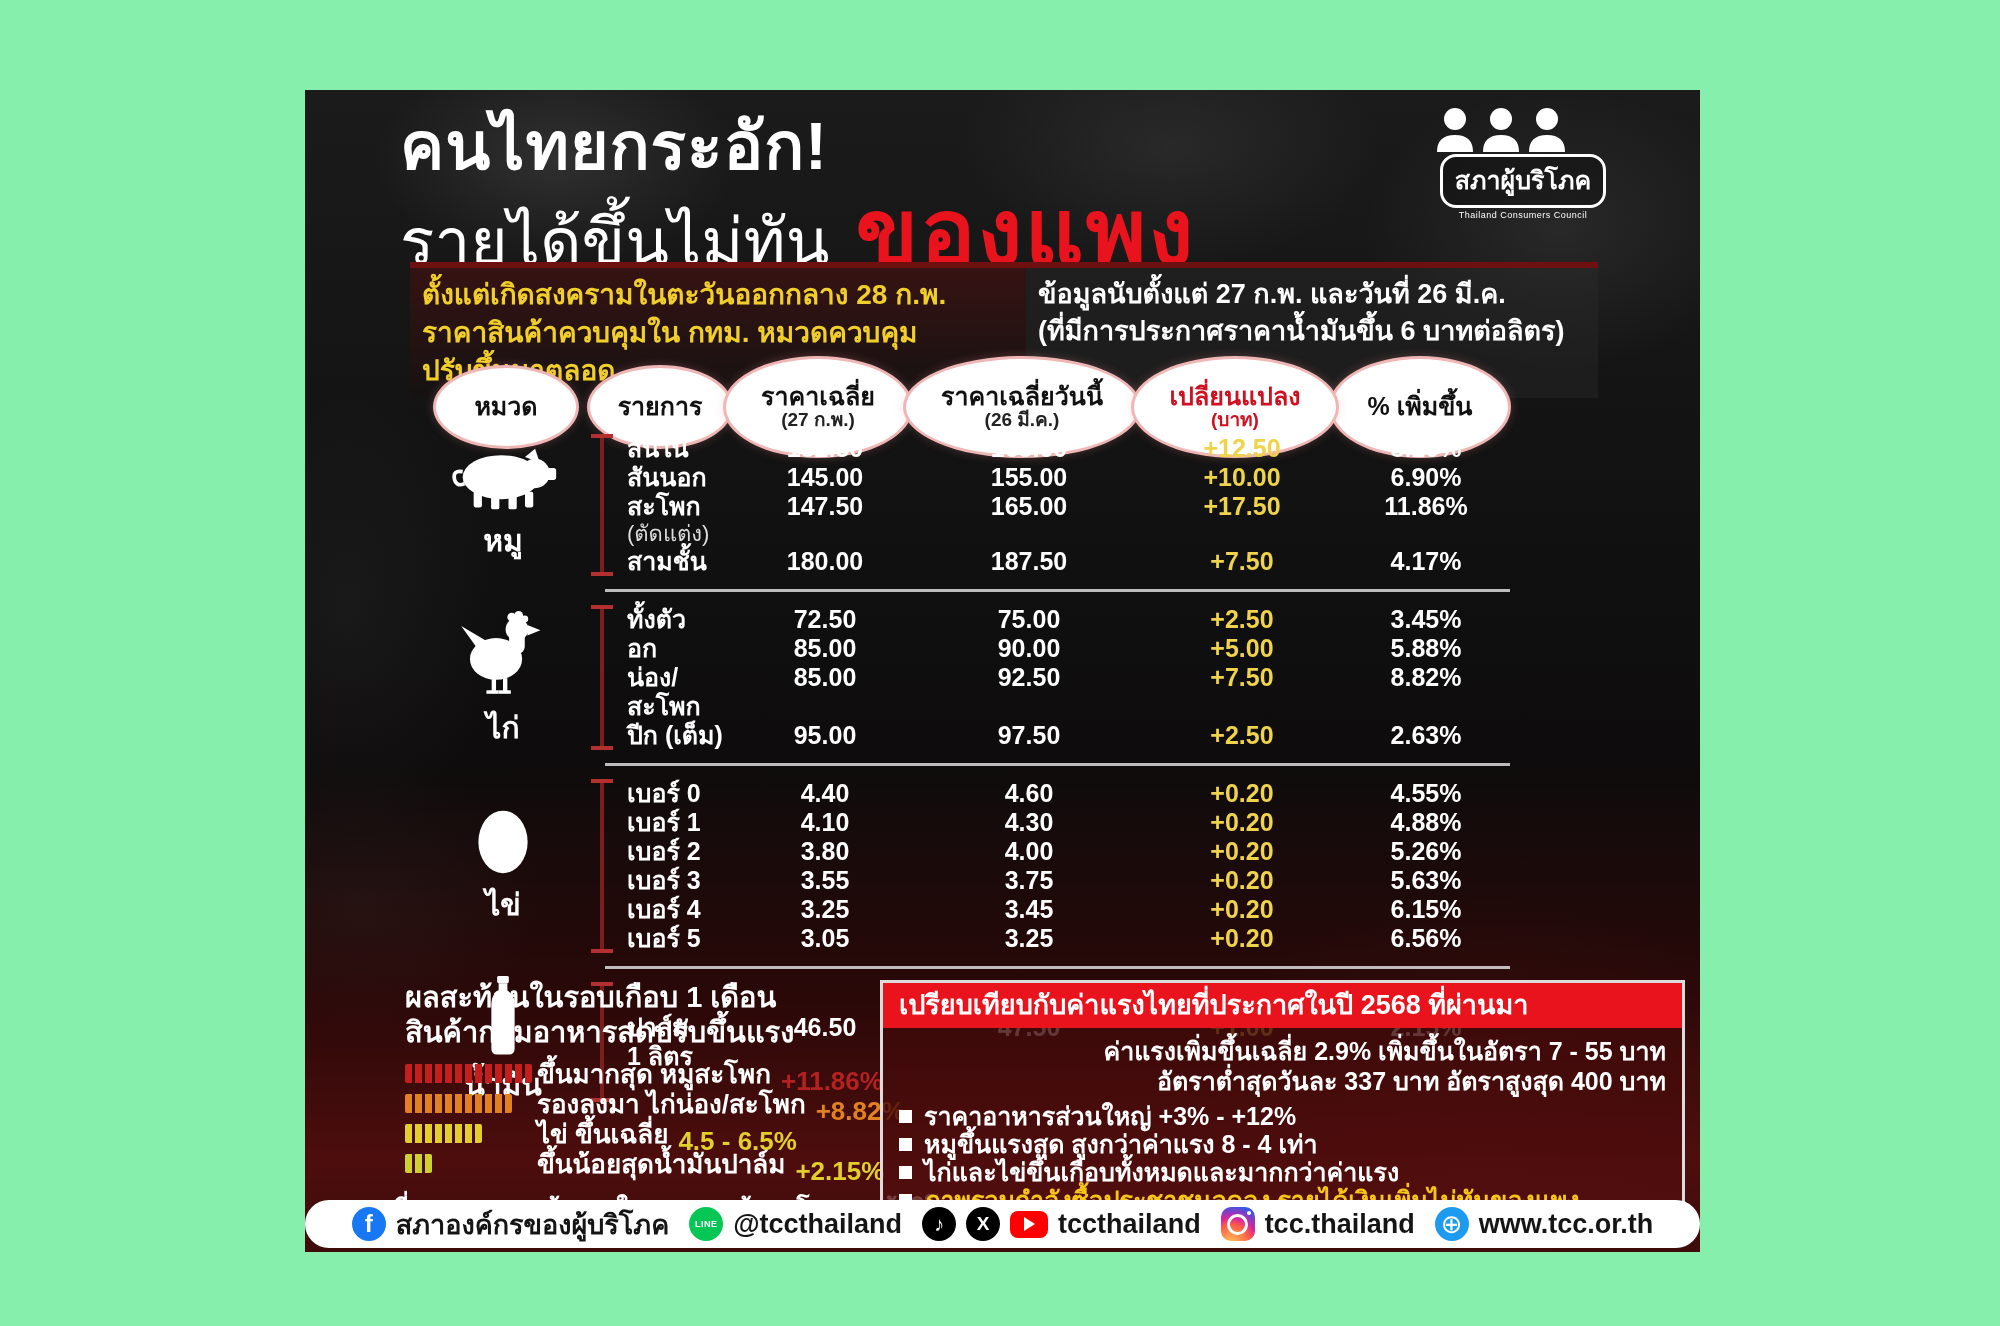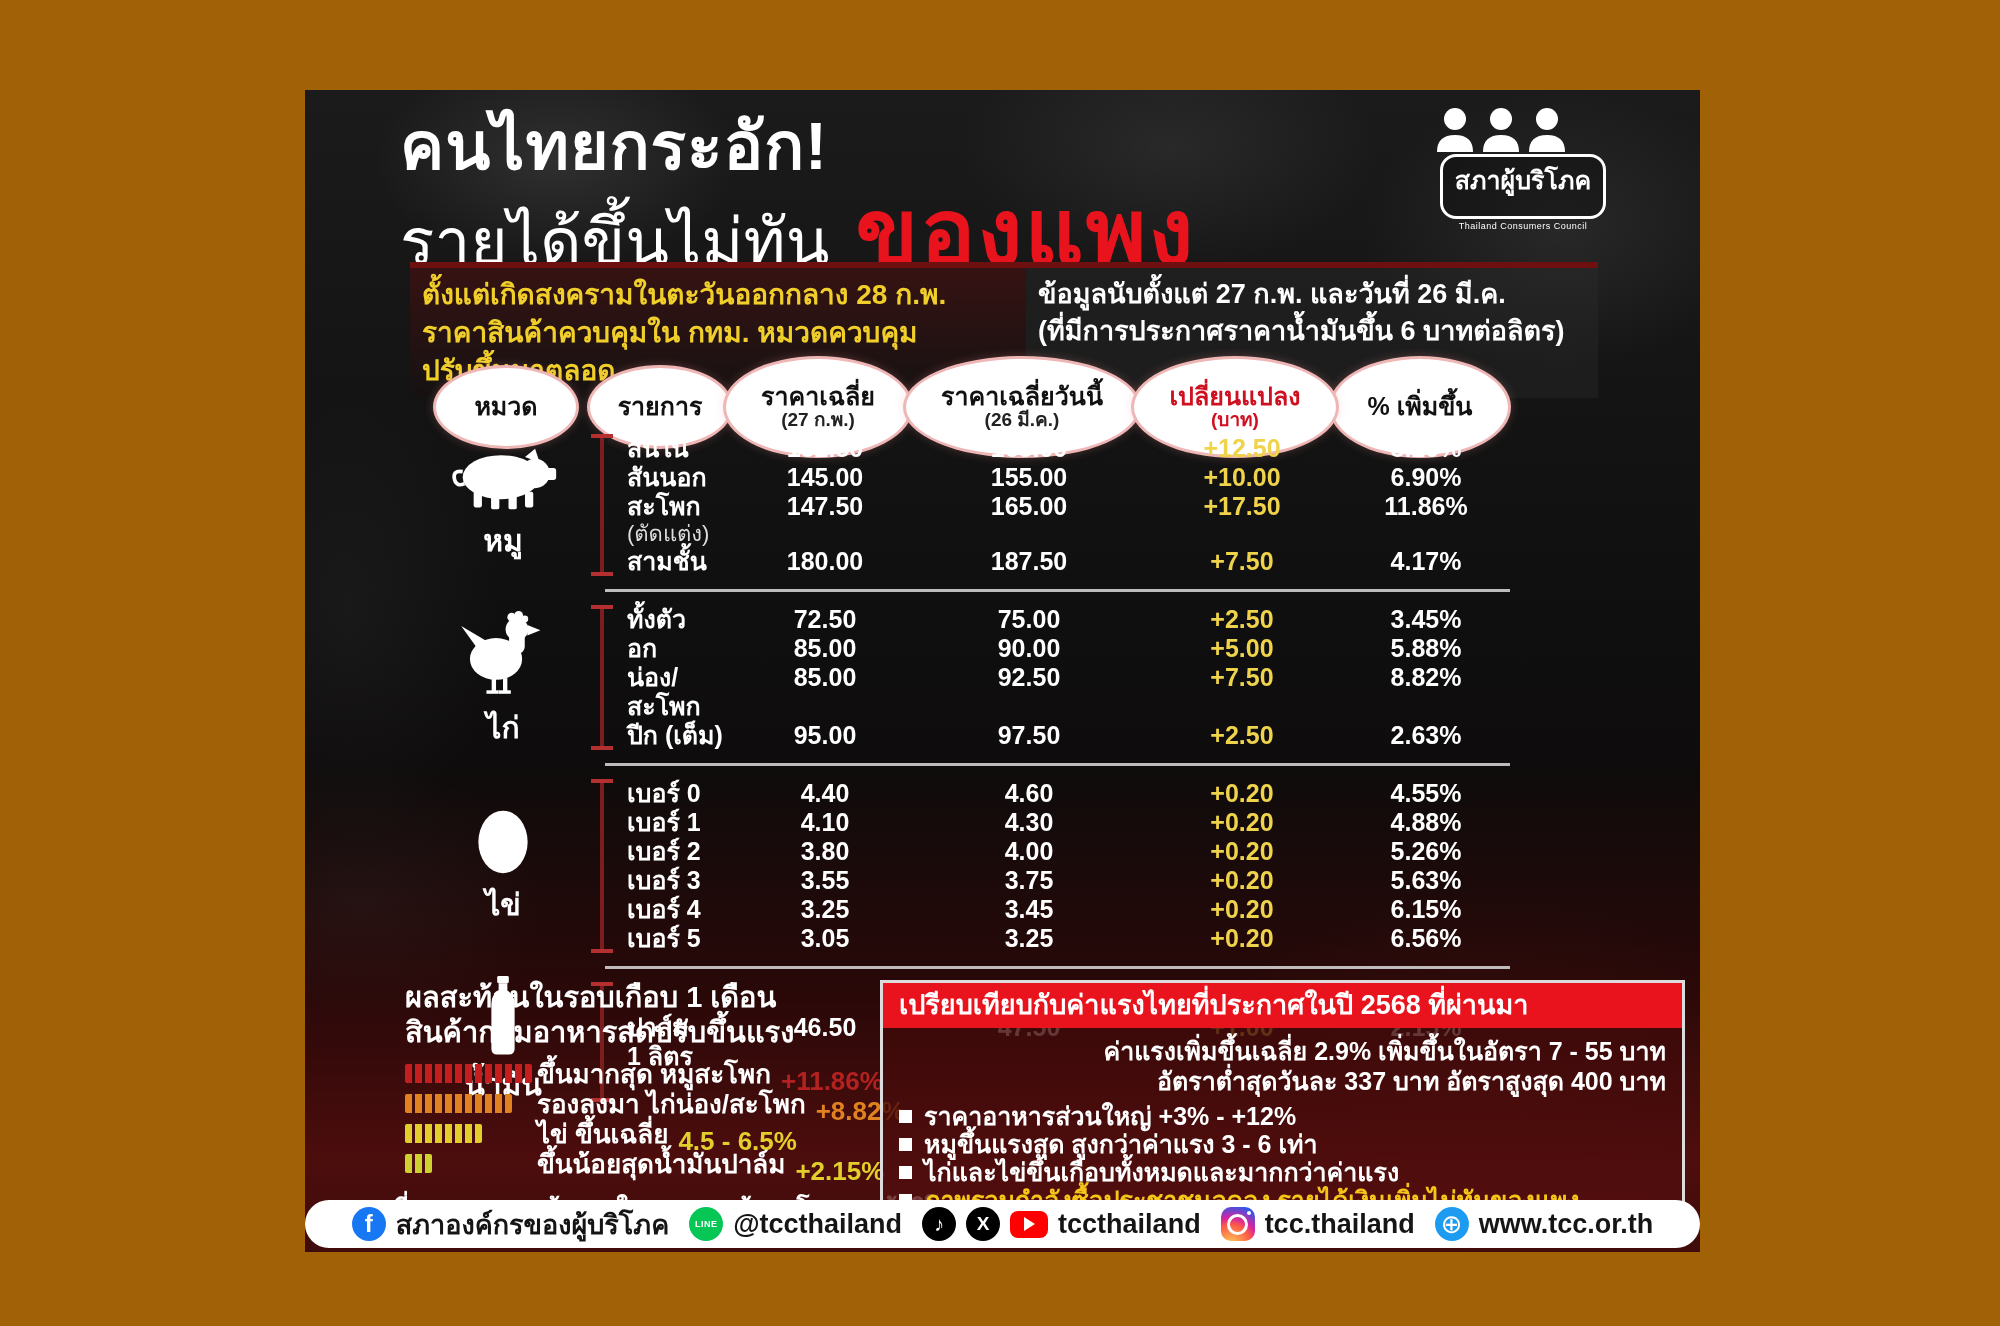--- a/index.html
+++ b/index.html
@@ -1,37 +1,37 @@
 <!DOCTYPE html>
 <html><head>
 <meta charset="utf-8">
 <style>
   html,body{margin:0;padding:0;background:#000;width:2000px;height:1326px;overflow:hidden;
     font-family:"Liberation Sans","DejaVu Sans",sans-serif;}
-  .canvas{position:relative;width:2000px;height:1326px;background:#a16207;}
+  .canvas{position:relative;width:2000px;height:1326px;background:#86efac;}
   .content{position:absolute;left:305px;top:90px;width:1395px;height:1162px;
     background:linear-gradient(180deg,#1b1b1b 0%,#121212 34%,#0e0c0c 58%,#2a0808 78%,#4d0d0d 92%,#3f0b0b 100%);
     overflow:hidden;}
   .content::before{content:'';position:absolute;inset:0;
     background:
       radial-gradient(260px 150px at 18% 6%, rgba(150,150,150,.18), transparent 70%),
       radial-gradient(300px 170px at 62% 5%, rgba(120,120,120,.16), transparent 70%),
       radial-gradient(280px 200px at 90% 12%, rgba(140,140,140,.14), transparent 70%),
       radial-gradient(220px 320px at 3% 45%, rgba(110,110,110,.10), transparent 70%),
       radial-gradient(260px 200px at 4% 70%, rgba(120,120,120,.08), transparent 70%),
       radial-gradient(420px 260px at 85% 85%, rgba(160,60,40,.10), transparent 70%);
     pointer-events:none;}
   
   .titlebox{position:absolute;left:95px;top:20px;}
   .title-main{font-size:66px;font-weight:800;color:#fff;line-height:1.1;letter-spacing:1px;}
   .title-sub{display:flex;align-items:baseline;gap:26px;margin-top:6px;}
   .title-sub-prefix{font-size:64px;font-weight:400;color:#fff;text-align:center;}
   .title-sub-hl{font-size:92px;font-weight:900;color:#e8131d;letter-spacing:2px;line-height:.95;}
   .logo{position:absolute;right:82px;top:18px;width:190px;text-align:center;}
-  .logo-box{display:inline-block;border:3px solid #fff;border-radius:16px;padding:3px 12px 16px;
+  .logo-box{display:inline-block;border:3px solid #fff;border-radius:16px;padding:3px 12px 5px;
     background:rgba(0,0,0,.25);color:#fff;font-size:25px;font-weight:800;margin-top:2px;}
   .logo-sub{color:#fff;font-size:9px;letter-spacing:.5px;margin-top:2px;}
   
   .intro{position:absolute;left:105px;top:172px;display:flex;}
   .intro-left{width:592px;border-top:6px solid #6e1010;background:linear-gradient(180deg,rgba(80,14,14,.55),rgba(25,6,6,.15));
     padding:8px 12px;color:#f1cf2b;font-size:28px;font-weight:800;line-height:38px;}
   .intro-right{width:548px;border-top:6px solid #6e1010;background:rgba(45,45,45,.35);
     padding:8px 12px;color:#fff;font-size:27px;font-weight:600;line-height:37px;}
   
   .thead{position:absolute;left:0;top:262px;width:1395px;height:104px;}
@@ -426,21 +426,21 @@
       <div class="compare-body">
         <div class="compare-line">ค่าแรงเพิ่มขึ้นเฉลี่ย 2.9% เพิ่มขึ้นในอัตรา 7 - 55 บาท</div>
         <div class="compare-line">อัตราต่ำสุดวันละ 337 บาท อัตราสูงสุด 400 บาท</div>
         <div class="bullets">
           <div class="bullet-row">
             <span class="bullet-sq"></span>
             <span class="bullet-text">ราคาอาหารส่วนใหญ่ +3% - +12%</span>
           </div>
           <div class="bullet-row">
             <span class="bullet-sq"></span>
-            <span class="bullet-text">หมูขึ้นแรงสุด สูงกว่าค่าแรง 3 - 6 เท่า</span>
+            <span class="bullet-text">หมูขึ้นแรงสุด สูงกว่าค่าแรง 8 - 4 เท่า</span>
           </div>
           <div class="bullet-row">
             <span class="bullet-sq"></span>
             <span class="bullet-text">ไก่และไข่ขึ้นเกือบทั้งหมดและมากกว่าค่าแรง</span>
           </div>
           <div class="bullet-row hl">
             <span class="bullet-sq"></span>
             <span class="bullet-text">ภาพรวมกำลังซื้อประชาชนลดลง รายได้เงินเพิ่มไม่ทันของแพง</span>
           </div>
         </div>

